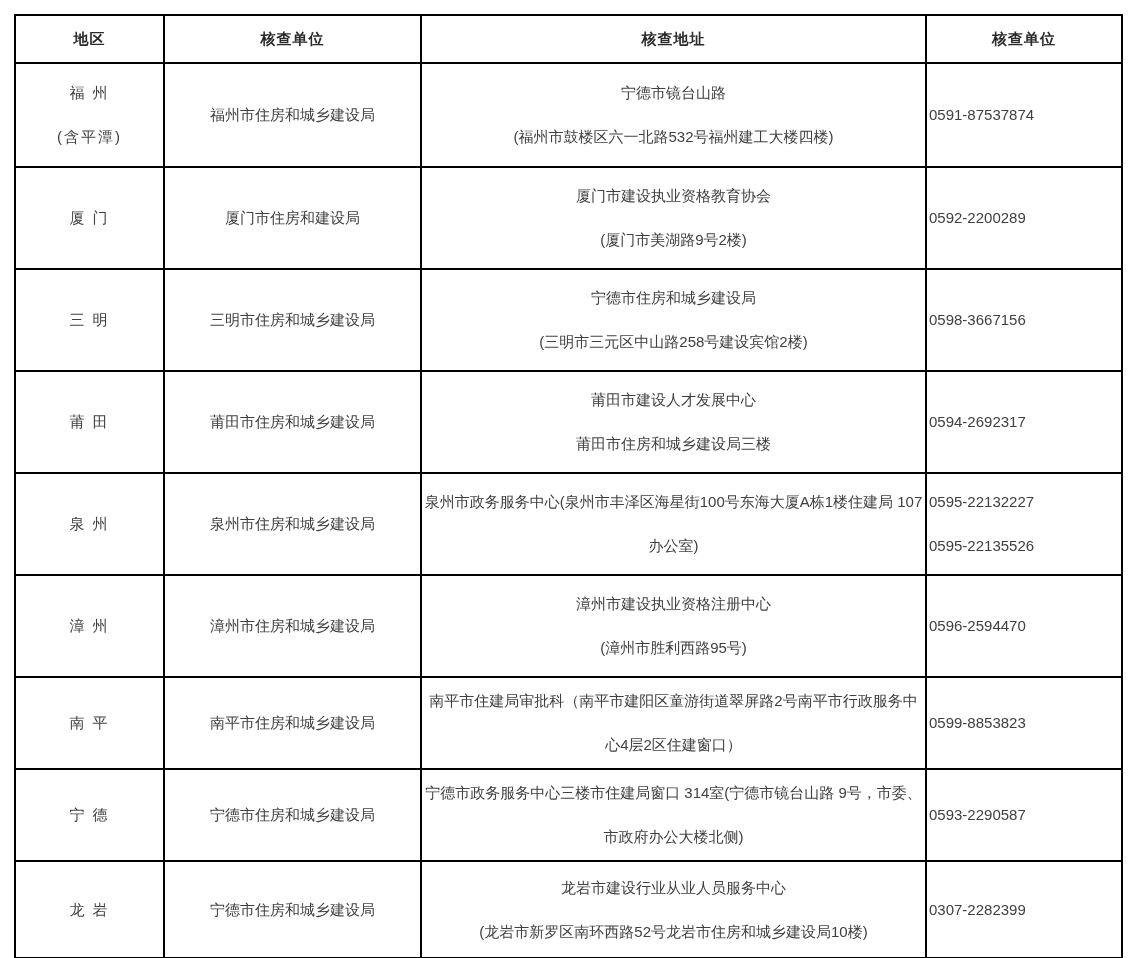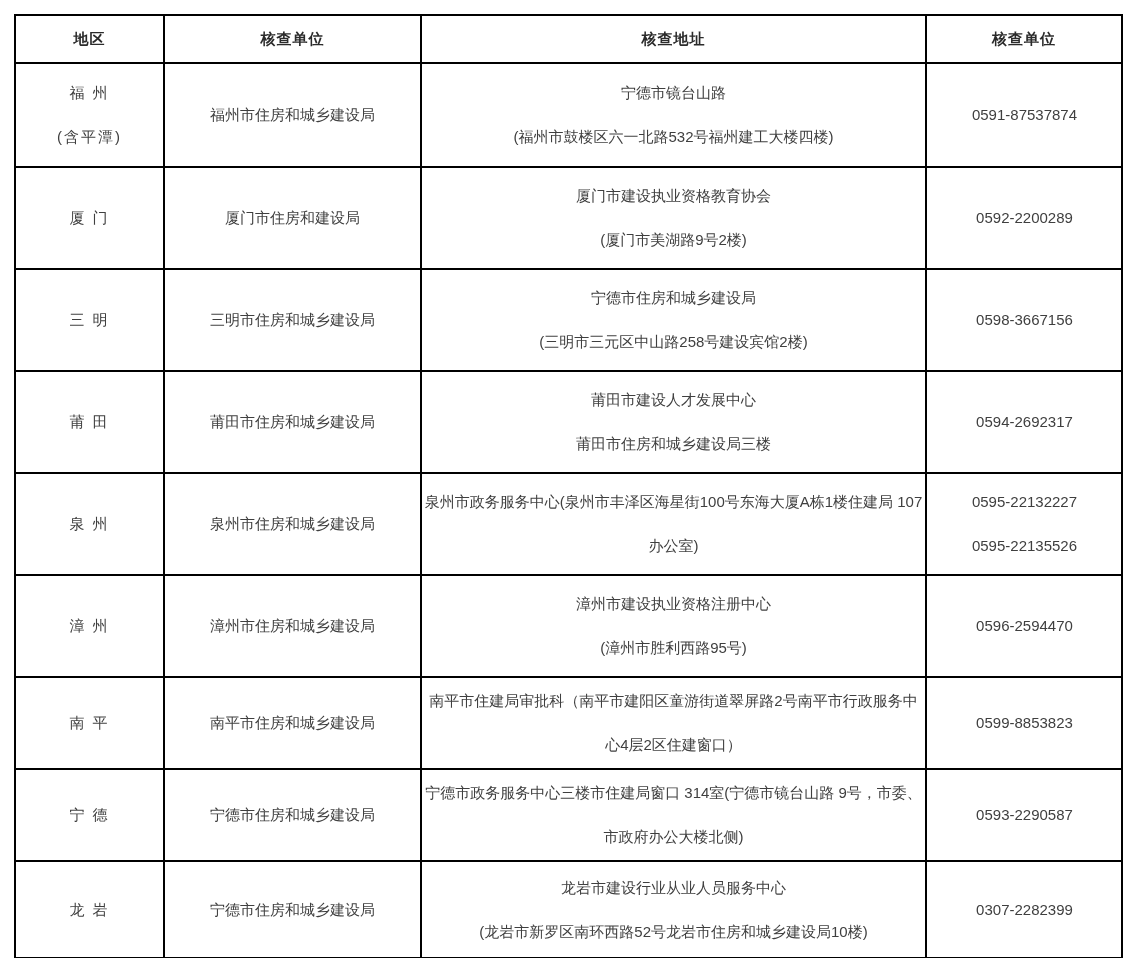--- a/index.html
+++ b/index.html
@@ -32,21 +32,21 @@
   th{
     font-weight:bold;color:var(--header-color);
     text-align:center;font-size:15px;letter-spacing:1px;
   }
   tbody tr{height:102px;}
   tbody tr:nth-child(1){height:104px;}
   tbody tr:nth-child(7){height:88px;}
   tbody tr:nth-child(8){height:89px;}
   tbody tr:nth-child(9){height:97px;}
   td.region, td.unit, td.address{text-align:center;}
-  td.phone{text-align:center;padding-left:2px;}
+  td.phone{text-align:left;padding-left:2px;}
   .cell-line{line-height:44px;}
   td.address .cell-line{padding:0 1px;}
   td.region .cell-line{letter-spacing:2px;}
 </style>
 </head>
 <body>
 
 <div class="page">
   <table class="verif">
     <colgroup>

